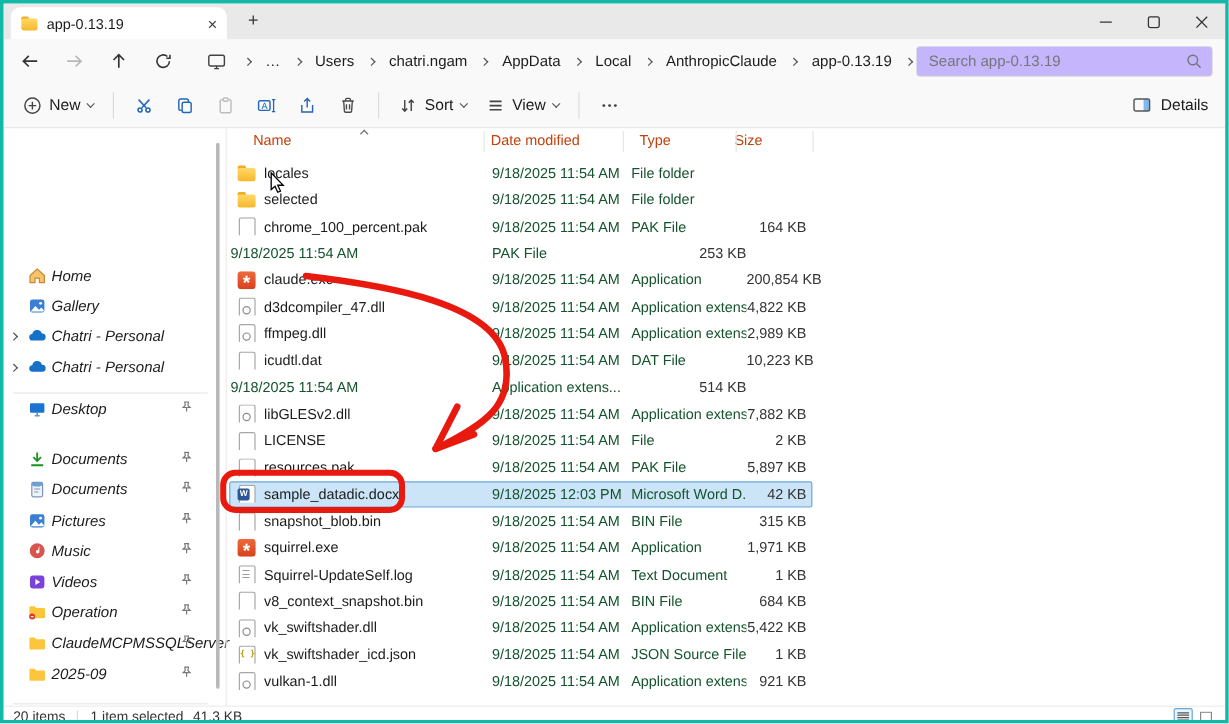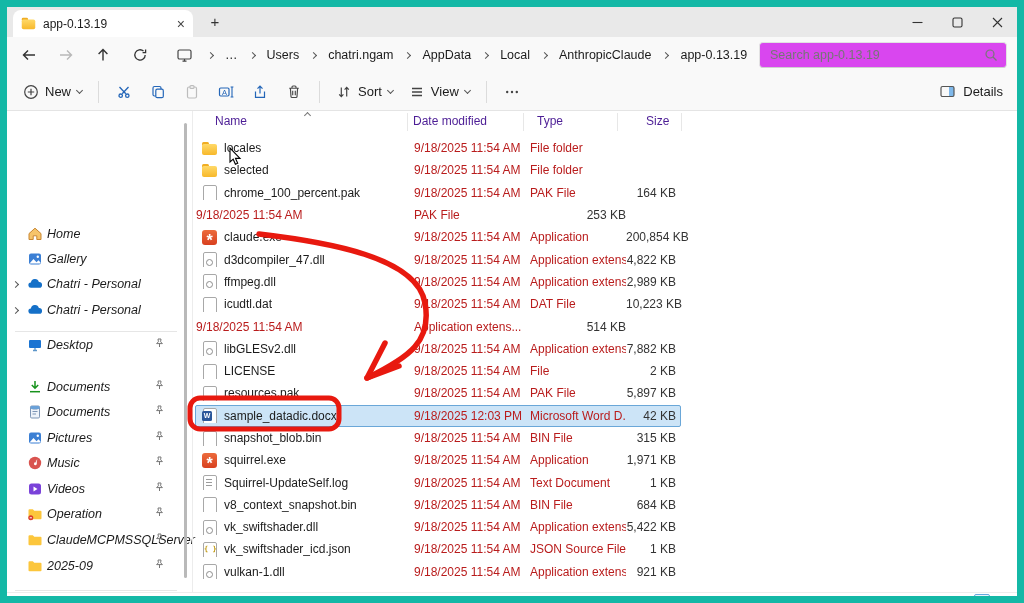--- a/index.html
+++ b/index.html
@@ -1,37 +1,37 @@
 <!DOCTYPE html>
 <html><head>
 <meta charset="utf-8">
 <style>
   html,body{margin:0;padding:0;background:#fff;}
   *{box-sizing:border-box;}
   .win{position:relative;width:1024px;height:603px;font-family:"Liberation Sans",sans-serif;
-       color:#1b1b1b;background:#fff;border:7px solid #14b8a6;overflow:hidden;}
+       color:#1b1b1b;background:#fff;border:3px solid #14b8a6;overflow:hidden;}
   
   .titlebar{position:absolute;left:0;top:0;width:100%;height:30px;background:#e9e9e9;}
   .tab{position:absolute;left:6px;top:3px;width:180px;height:27px;background:#fff;
        border-radius:8px 8px 0 0;display:flex;align-items:center;padding:0 8px;gap:7px;font-size:12px;}
   .tab-close{margin-left:auto;font-size:14px;color:#444;line-height:1;cursor:default;}
   .newtab{position:absolute;left:196px;top:4px;width:24px;height:22px;text-align:center;
        font-size:15px;color:#333;line-height:22px;}
   .wctrls{position:absolute;right:0;top:0;height:30px;display:flex;}
   .wbtn{width:40px;height:30px;display:flex;align-items:center;justify-content:center;}
   
   .addressbar{position:absolute;left:0;top:30px;width:100%;height:36px;background:#f9f9f9;
        display:flex;align-items:center;font-size:12.5px;}
   .navbtn{width:30px;height:28px;display:flex;align-items:center;justify-content:center;margin-left:7px;}
   .crumbs{display:flex;align-items:center;gap:9px;margin-left:14px;color:#1b1b1b;}
   .crumb{padding:2px 3px;white-space:nowrap;}
   .chev{display:inline-block;width:5px;height:5px;border-right:1.3px solid #555;border-bottom:1.3px solid #555;}
   .chev.r{transform:rotate(-45deg);}
   .chev.d{transform:rotate(45deg);margin-top:-3px;}
-  .searchbox{position:absolute;right:10px;top:5px;width:248px;height:26px;background:#d946ef;
+  .searchbox{position:absolute;right:10px;top:5px;width:248px;height:26px;background:#c4b5fd;
        border:1px solid #e2e2e2;border-bottom-color:#cfcfcf;border-radius:4px;display:flex;align-items:center;}
   .searchbox input{flex:1;border:none;outline:none;background:transparent;font:12.5px "Liberation Sans",sans-serif;
        color:#333;padding:0 6px 0 10px;}
   .searchbox input::placeholder{color:#767676;}
   .search-ic{margin-right:8px;display:flex;}
   
   .toolbar{position:absolute;left:0;top:66px;width:100%;height:38px;background:#f9f9f9;
        border-bottom:1px solid #e4e4e4;display:flex;align-items:center;font-size:13px;color:#1b1b1b;}
   .tbtn{display:flex;align-items:center;gap:6px;padding:0 8px;height:32px;border-radius:4px;}
   .tico{width:34px;height:32px;display:flex;align-items:center;justify-content:center;}
@@ -44,31 +44,31 @@
   .sidebar{position:absolute;left:0;top:0;width:185px;height:481px;font-size:12.5px;}
   .sb-item{position:absolute;left:0;width:172px;height:24px;display:flex;align-items:center;border-radius:4px;}
   .sb-chev{position:absolute;left:6px;}
   .sb-ic{position:absolute;left:20px;width:16px;height:16px;display:flex;}
   .sb-label{position:absolute;left:40px;white-space:nowrap;font-style:italic;}
   .sb-pin{position:absolute;right:14px;top:5px;display:flex;}
   .sb-div{position:absolute;left:8px;width:162px;height:1px;background:#e6e6e6;}
   .sb-scroll{position:absolute;left:177px;top:12px;width:3px;height:455px;background:#b9b9b9;border-radius:2px;}
   
   .filearea{position:absolute;left:186px;top:0;right:0;height:481px;}
-  .lheader{position:absolute;left:0;top:0;width:500px;height:22px;font-size:12px;color:#4c1d95;}
+  .lheader{position:absolute;left:0;top:0;width:500px;height:22px;font-size:12px;color:#c2410c;}
   .lh{position:absolute;top:3px;}
   .lh-sep{position:absolute;top:2px;width:1px;height:18px;background:#e7e7e7;}
   .sortcaret{position:absolute;left:112px;top:2px;width:5px;height:5px;
        border-right:1.2px solid #777;border-bottom:1.2px solid #777;transform:rotate(-135deg);}
   .rows{position:absolute;left:2px;top:26px;width:486px;}
   .row{display:grid;grid-template-columns:218px 116px 96px 50px;align-items:center;height:22.3px;
        font-size:12px;border:1px solid transparent;border-radius:2px;}
   .row.selected{background:#cce4f7;border-color:#6aa7d8;}
   .cell-name{display:flex;align-items:center;gap:7px;padding-left:6px;white-space:nowrap;overflow:hidden;}
-  .cell-date,.cell-type{color:#b91c1c;white-space:nowrap;overflow:hidden;}
+  .cell-date,.cell-type{color:#14532d;white-space:nowrap;overflow:hidden;}
   .cell-size{text-align:right;color:#333;white-space:nowrap;}
   
   .fic{width:15px;height:15px;position:relative;display:inline-block;flex:none;}
   .ic-folder::before{content:"";position:absolute;left:0;top:1px;width:7px;height:4px;background:#f0ad23;border-radius:1.5px;}
   .ic-folder::after{content:"";position:absolute;left:0;top:3px;width:15px;height:11px;
        background:linear-gradient(#ffd968,#f7b82b);border-radius:2px;}
   .ic-file::after,.ic-dll::after,.ic-log::after,.ic-json::after,.ic-word::after{content:"";position:absolute;left:1px;top:0;
        width:12px;height:15px;background:#fff;border:1px solid #a8a8a8;border-radius:2px;}
   .ic-dll::before{content:"";position:absolute;z-index:1;left:4px;top:7px;width:5px;height:5px;
        border:1.3px solid #8d8d8d;border-radius:50%;}
@@ -466,21 +466,21 @@
     </div>
 
     <div class="side-divider"></div>
 
     <div class="filearea">
       <div class="lheader">
         <span class="sortcaret"></span>
         <span class="lh" style="left:22px">Name</span>
         <span class="lh" style="left:220px">Date modified</span>
         <span class="lh" style="left:344px">Type</span>
-        <span class="lh" style="left:453px">Size</span>
+        <span class="lh" style="left:423px">Size</span>
         <span class="lh-sep" style="left:214px"></span>
         <span class="lh-sep" style="left:330px"></span>
         <span class="lh-sep" style="left:424px"></span>
         <span class="lh-sep" style="left:488px"></span>
       </div>
       <div class="rows">
 
           <div class="row">
             <span class="cell-name">
               <span class="fic ic-folder"></span>

